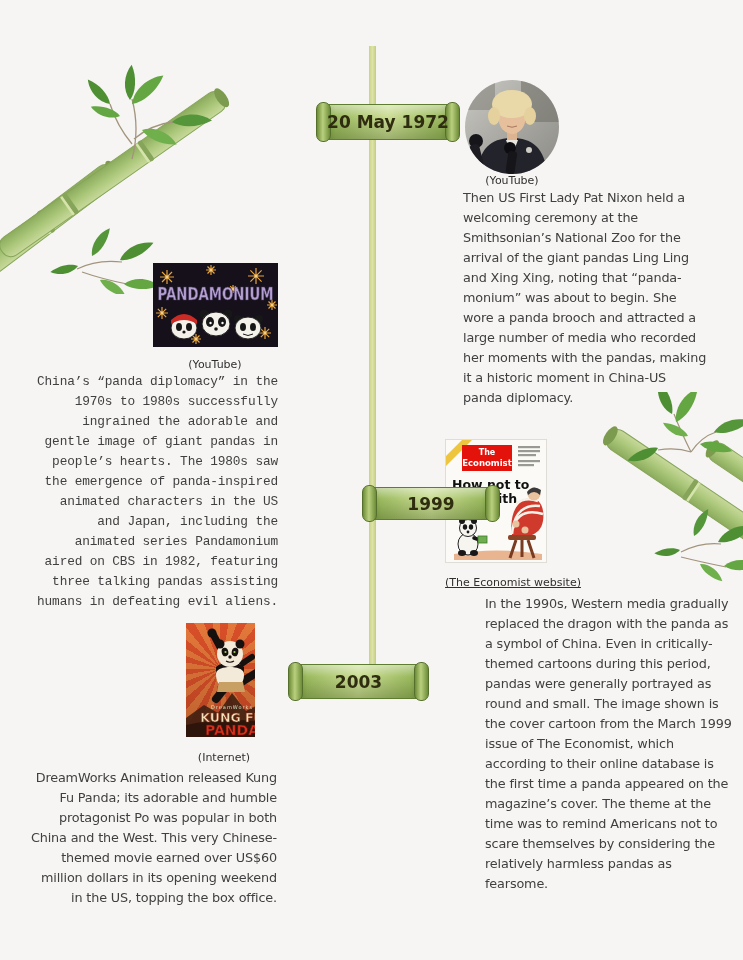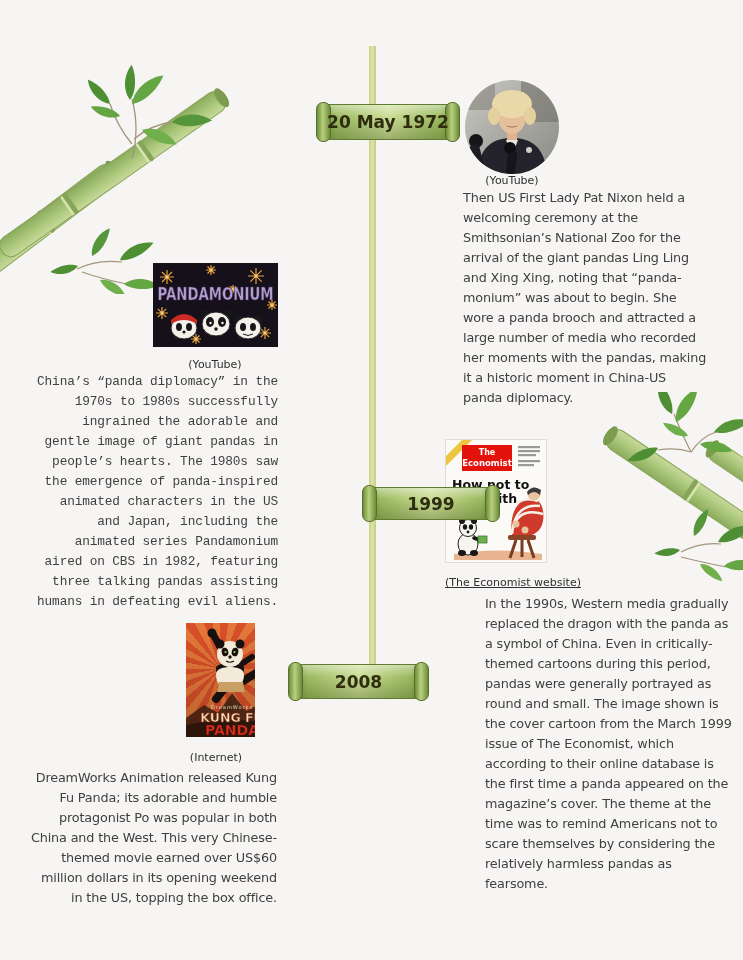--- a/index.html
+++ b/index.html
@@ -33,21 +33,21 @@
   .economist{left:446px;top:440px;width:100px;height:122px;box-shadow:0 0 0 1px #e0ddd6;}
   .kfp{left:186px;top:623px;width:69px;height:114px;overflow:hidden;background-color:#e8652f;
        background:linear-gradient(rgba(150,40,15,.12),rgba(70,20,8,.30)),
        repeating-conic-gradient(from 0deg at 50% 40%, #e2552c 0deg 10deg, #ef8340 10deg 20deg);}
   .kfp svg{position:absolute;left:0;top:0;}
   
   .caption{position:absolute;z-index:2;font-size:11px;color:#2f2f2f;text-align:center;margin-top:8px;}
   .cap1{left:452px;top:166px;width:120px;}
   .cap2{left:154px;top:350px;width:122px;}
   .cap3{left:433px;top:568px;width:160px;text-decoration:underline;}
-  .cap4{left:156px;top:743px;width:120px;text-align:center;}
+  .cap4{left:164px;top:743px;width:120px;text-align:center;}
   
   .para{position:absolute;z-index:2;margin:0;font-size:12.8px;line-height:20px;color:#404040;
         letter-spacing:-.15px;}
   .p1{left:463px;top:188px;width:246px;}
   .p2{left:33px;top:372px;width:245px;text-align:right;font-family:Liberation Mono, monospace;}
   .p3{left:485px;top:594px;width:252px;}
   .p4{left:27px;top:768px;width:250px;text-align:right;}
   
   .deco{position:absolute;z-index:0;}
   .deco-tl{left:-18px;top:44px;width:300px;height:250px;}
@@ -298,21 +298,21 @@
         <circle cx="22" cy="92" r="1.4" fill="#171717"></circle>
         <path d="M28,98 L34,100" stroke="#171717" stroke-width="3.5" stroke-linecap="round"></path>
         <rect x="32" y="96" width="9" height="7" fill="#6fae4e" stroke="#3f7a2e" stroke-width="0.8"></rect>
       </g>
     </svg>
   </div>
   <div class="caption cap3">(The Economist website)</div>
   <p class="para p3">In the 1990s, Western media gradually replaced the dragon with the panda as a symbol of China. Even in critically-themed cartoons during this period, pandas were generally portrayed as round and small. The image shown is the cover cartoon from the March 1999 issue of The Economist, which according to their online database is the first time a panda appeared on the magazine’s cover. The theme at the time was to remind Americans not to scare themselves by considering the relatively harmless pandas as fearsome.</p>
 
   <div class="banner b4">
-    <span class="banner-label">2008</span>
+    <span class="banner-label">2003</span>
   </div>
   <div class="img kfp">
     <svg width="92" height="114" viewBox="0 0 92 114">
       <path d="M0,95 L18,82 L32,90 L46,70 L60,88 L76,80 L92,94 L92,114 L0,114 Z" fill="#40201266" opacity="0.9" style="fill:#402012"></path>
       <path d="M0,102 Q46,92 92,102 L92,114 L0,114 Z" fill="#2e150b"></path>
       <g>
         <path d="M34,24 L27,11" stroke="#16100e" stroke-width="7" stroke-linecap="round"></path>
         <circle cx="26" cy="10" r="4.5" fill="#16100e"></circle>
         <path d="M54,42 L66,34" stroke="#16100e" stroke-width="6" stroke-linecap="round"></path>
         <path d="M54,60 L78,45" stroke="#16100e" stroke-width="8" stroke-linecap="round"></path>

